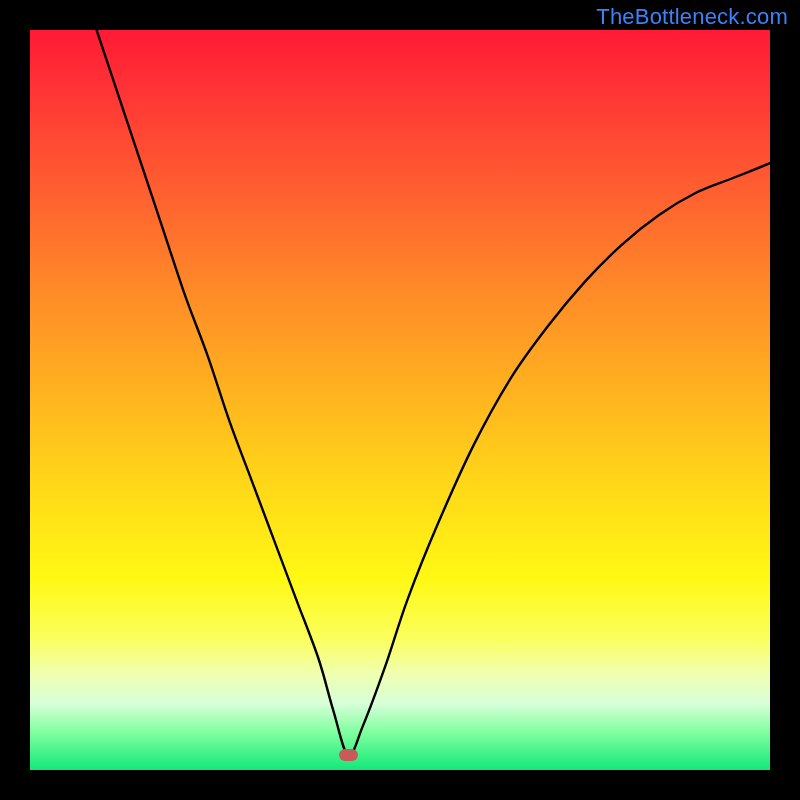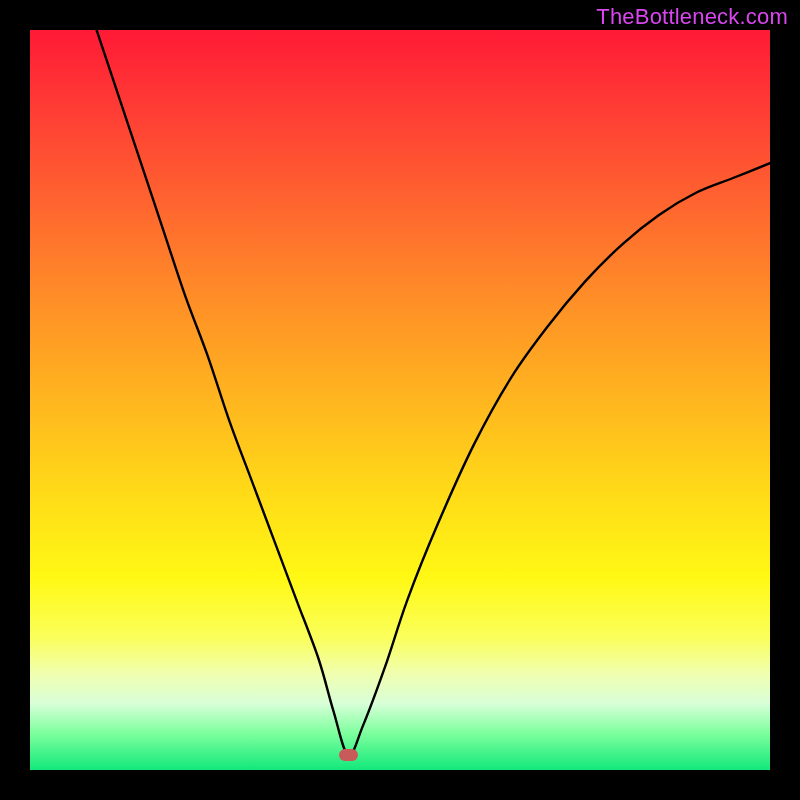--- a/index.html
+++ b/index.html
@@ -51,21 +51,21 @@
   }
   .marker {
     position: absolute;
     border-radius: 6px;
     background: #c85a5a;
   }
   .watermark {
     position: absolute;
     top: 4px;
     right: 12px;
-    color: #d946ef;
+    color: #3b82f6;
     font-size: 22px;
     font-weight: 500;
     letter-spacing: 0.2px;
   }
   svg.curve {
     position: absolute;
     left: 0;
     top: 0;
     width: 100%;
     height: 100%;

